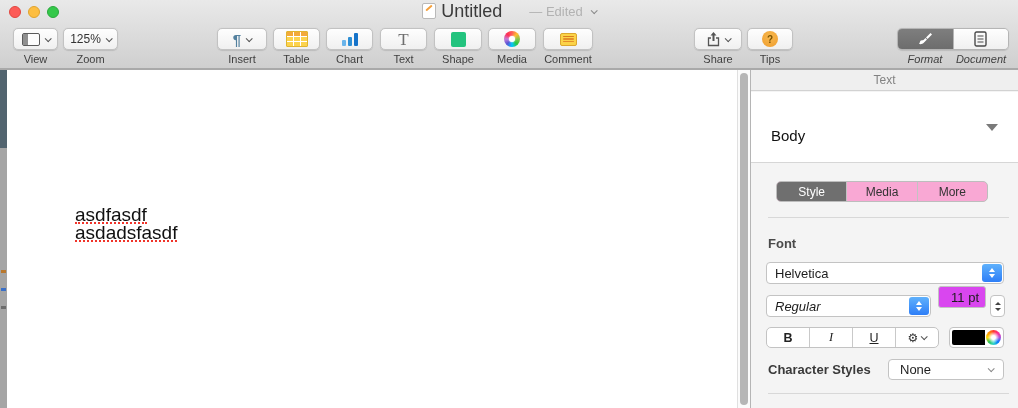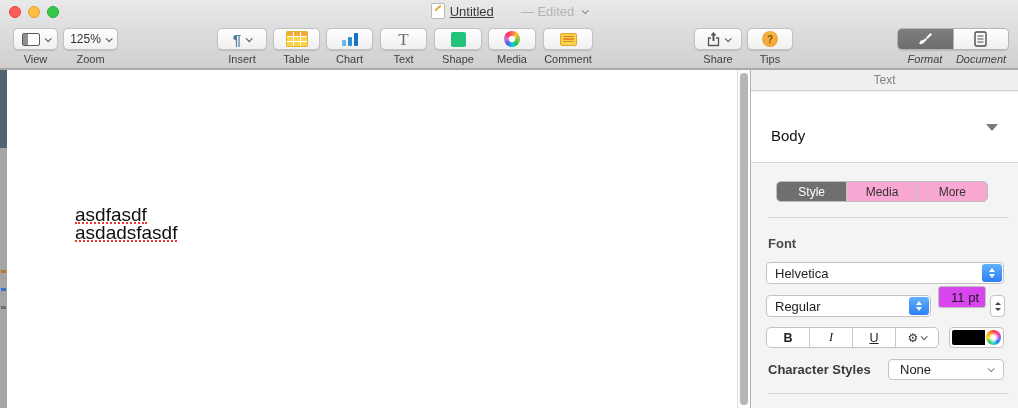--- a/index.html
+++ b/index.html
@@ -11,21 +11,21 @@
     background:linear-gradient(#e9e9e9, #cfcfcf); border-bottom:1px solid #a9a9a9; z-index:5; }
   .traffic { position:absolute; top:6px; width:12px; height:12px; border-radius:50%; }
   .t-red   { left:9px;  background:#fc5b57; border:0.5px solid #e14640; }
   .t-yellow{ left:28px; background:#fdbe41; border:0.5px solid #e0a32e; }
   .t-green { left:47px; background:#34c84a; border:0.5px solid #2aa83c; }
   .titlebar { position:absolute; top:0; left:0; width:100%; height:22px;
     display:flex; align-items:center; justify-content:center; gap:5px; }
   .doc-ico { width:14px; height:16px; background:#fff; border:1px solid #b9b9b9; border-radius:2px; position:relative; }
   .doc-ico::after{ content:""; position:absolute; left:2px; top:3px; width:8px; height:2px;
     background:#f5a03c; transform:rotate(-40deg); border-radius:1px; }
-  .title-main { font-size:13px; color:#3a3a3a;text-decoration:underline; }
+  .title-main { font-size:18px; color:#3a3a3a; }
   .title-edited { font-size:13px; color:#b2b2b2;margin-left:22px; }
 
   
   .chev { display:inline-block; width:5px; height:5px; border-right:1.5px solid #8a8a8a;
     border-bottom:1.5px solid #8a8a8a; transform:rotate(45deg) translateY(-1px); margin-left:3px; }
   .chev.dark { border-color:#555; }
 
   
   .tb-group { position:absolute; top:28px; text-align:center; }
   .tb-btn { height:22px; width:100%; background:linear-gradient(#fefefe,#f0f0f0);
@@ -105,21 +105,21 @@
   .tab.active { background:#6f6f6f; color:#fff; }
 
   .divider { position:absolute; left:17px; width:241px; height:1px; background:#d8d8d8; }
   .d1 { top:147px; } .d2 { top:323px; }
 
   .font-title { position:absolute; left:17px; top:166px; font-size:13px; font-weight:bold; color:#4a4a4a; }
 
   .select { position:absolute; height:22px; background:#fff; border:1px solid #c3c3c3; border-radius:4px;
     font-size:13px; color:#1d1d1d; display:flex; align-items:center; padding-left:8px; }
   .family-select { left:15px; top:192px; width:238px; }
-  .weight-select { left:15px; top:225px; width:165px; }
+  .weight-select { left:15px; top:225px; width:165px;font-style:italic; }
 
   .blue-stepper { position:absolute; right:1px; top:1px; width:20px; height:18px; border-radius:3px;
     background:linear-gradient(#5fb1fc,#2e7ef7); display:flex; flex-direction:column;
     align-items:center; justify-content:center; gap:2px; }
   .blue-stepper .up { width:0;height:0;border-left:3.5px solid transparent;border-right:3.5px solid transparent;border-bottom:4px solid #fff; }
   .blue-stepper .dn { width:0;height:0;border-left:3.5px solid transparent;border-right:3.5px solid transparent;border-top:4px solid #fff; }
 
   .size-field { position:absolute; left:187px; top:216px; width:48px; height:22px; background:#d946ef;
     border:1px solid #c3c3c3; border-radius:3px; font-size:13px; color:#1d1d1d;
     display:flex; align-items:center; justify-content:flex-end; padding-right:6px; }

